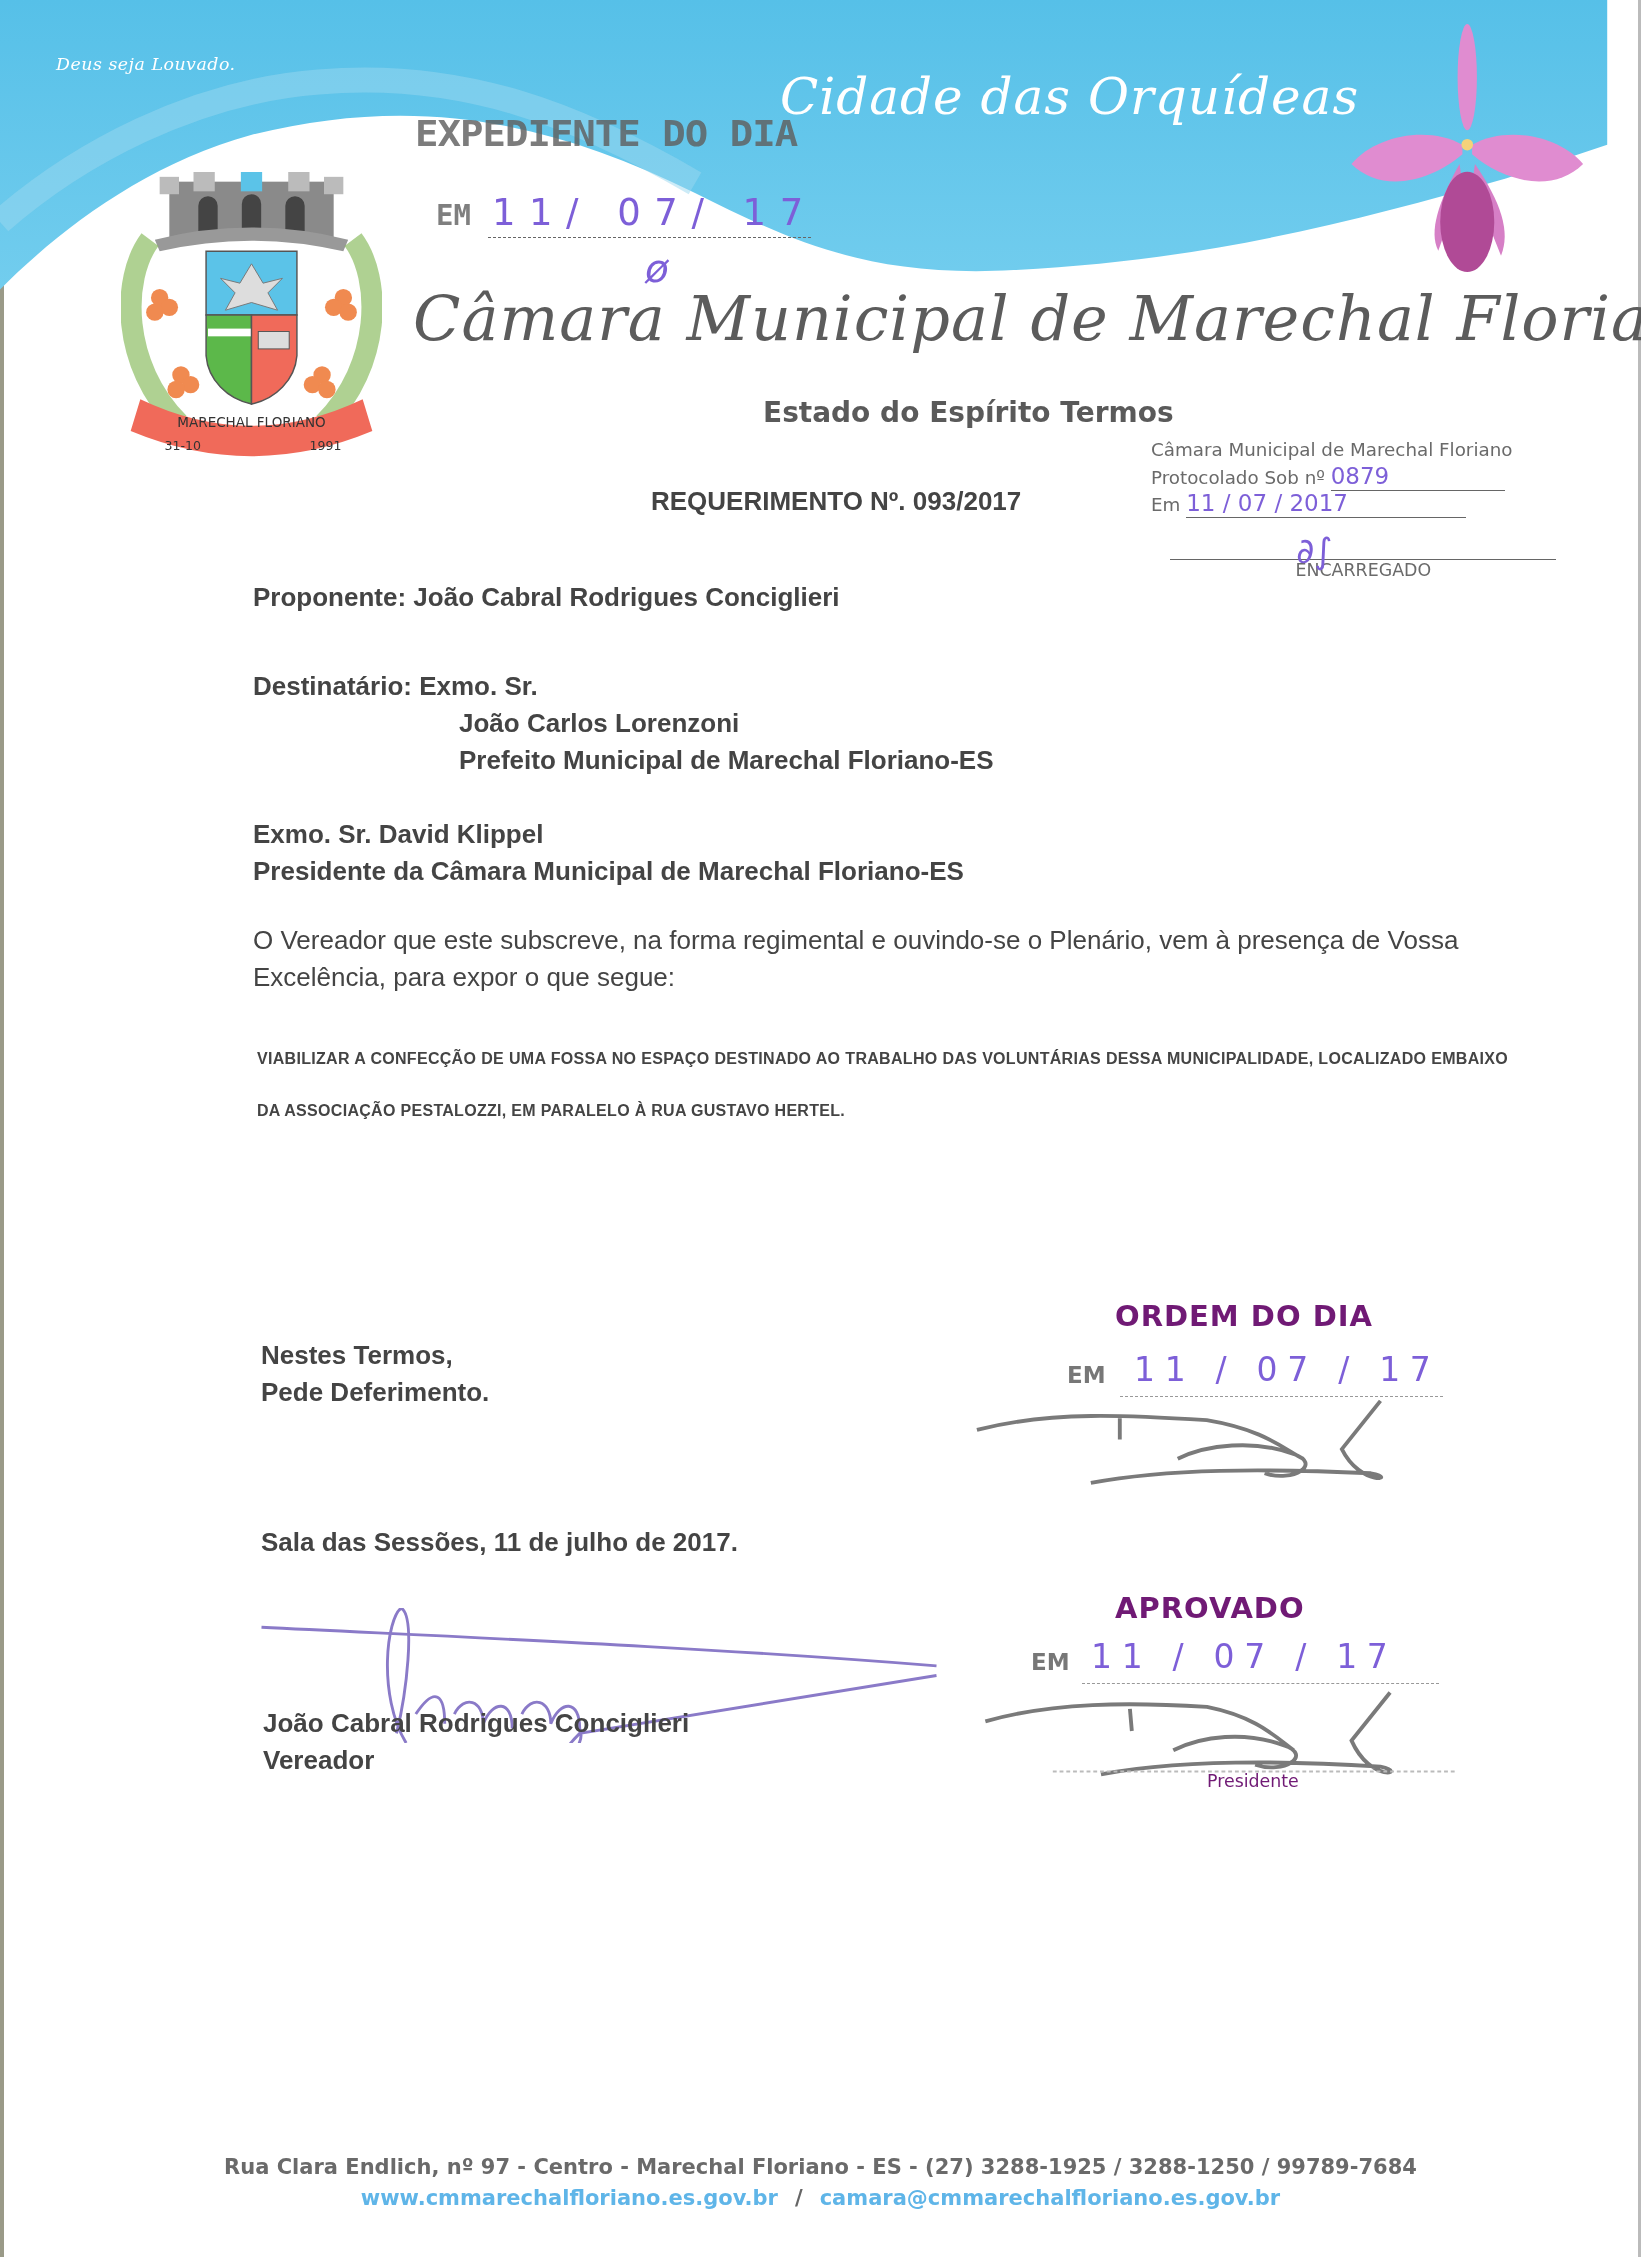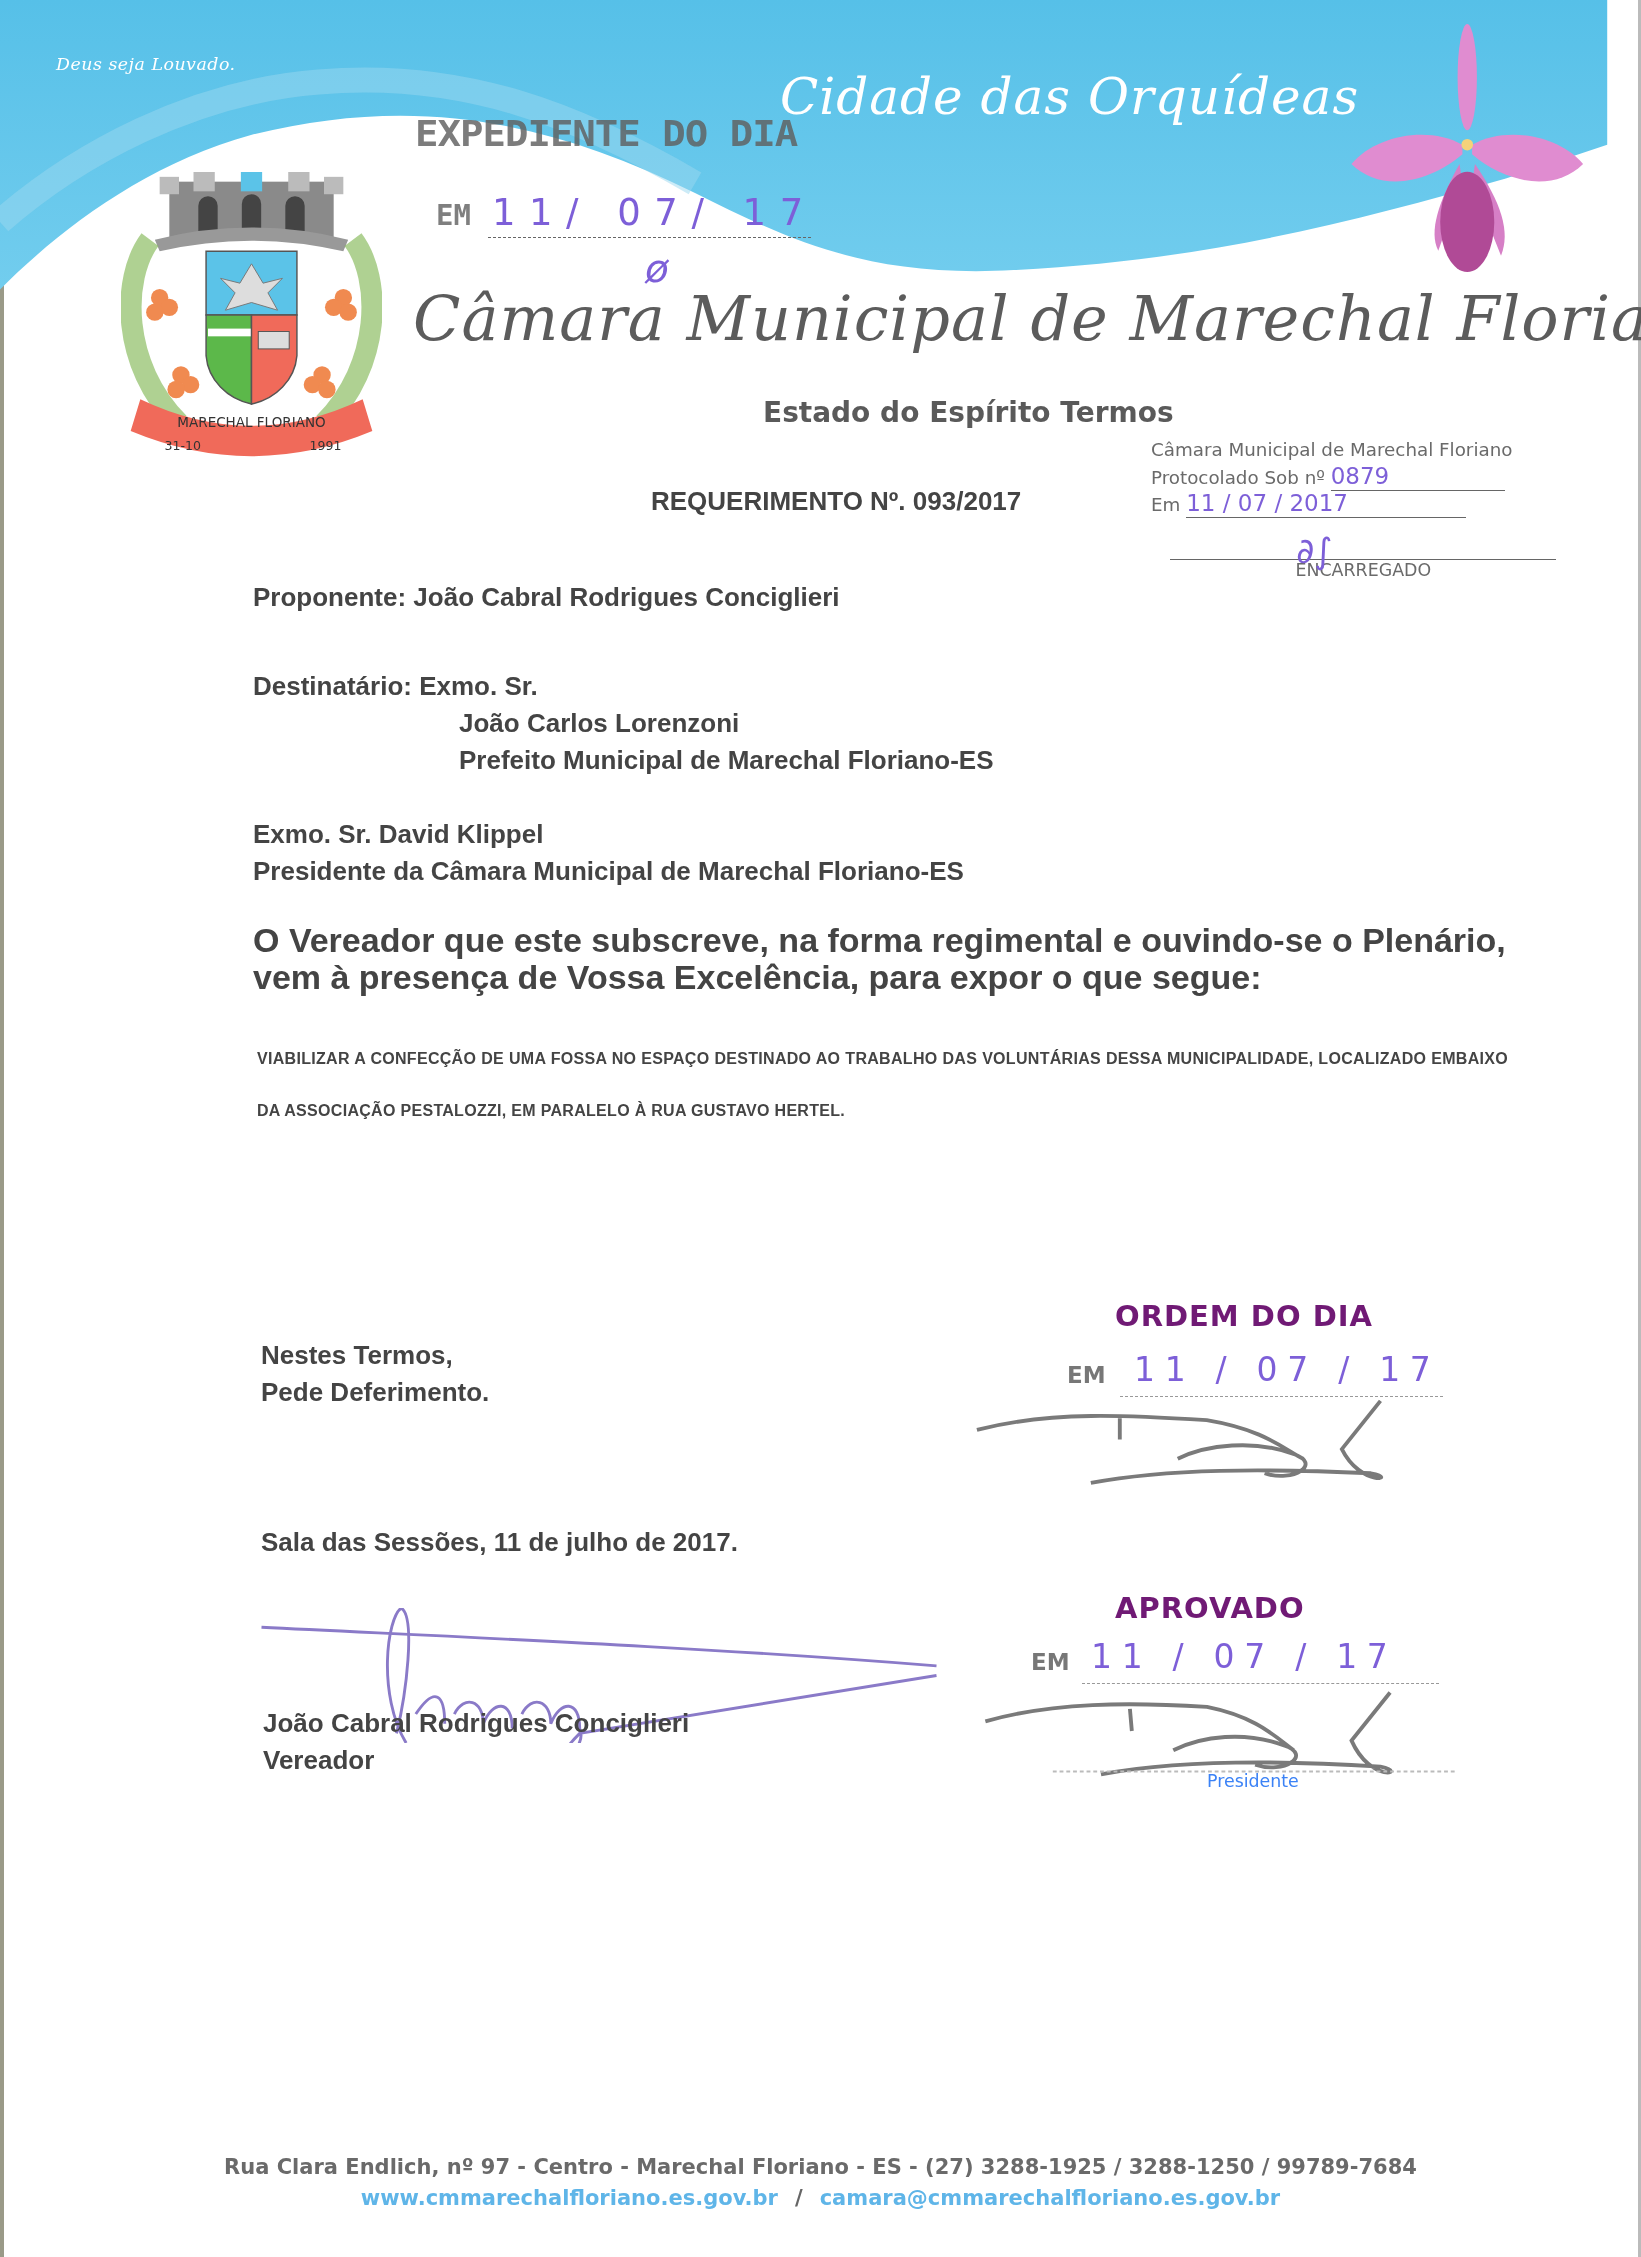--- a/index.html
+++ b/index.html
@@ -38,36 +38,36 @@
   .protocol .encarregado { text-align: center; font-size: 17.4px; margin-left: 19.3px; width: 386px; }
   .protocol .sig { position: absolute; left: 145px; top: 95px; font-size: 35px; font-style: italic; }
 
   .req-title { position: absolute; left: 651px; top: 486px; font-weight: bold; font-size: 26px; color: #444; }
 
   .body-text { position: absolute; font-weight: bold; font-size: 26px; color: #444; line-height: 37px; }
   .proponente { left: 253px; top: 579px; }
   .destinatario { left: 253px; top: 668px; }
   .dest-indent { padding-left: 206px; }
   .president { left: 253px; top: 816px; }
-  .intro { left: 253px; top: 922px; width: 1255px; font-weight: bold; font-size: 34px; color: #444; }
+  .intro { left: 253px; top: 922px; width: 1255px; font-weight: normal; font-size: 26px; color: #444; }
   .request { left: 257px; top: 1033px; width: 1251px; font-weight: bold; font-size: 16px; line-height: 52px; text-align: justify; color: #444; letter-spacing: 0.3px; }
 
   .closing { left: 261px; top: 1337px; }
   .session { left: 261px; top: 1524px; }
 
   
   .stamp-block { position: absolute; font-family: "DejaVu Sans", sans-serif; color: #777; }
   .stamp-title { font-weight: bold; font-size: 29px; letter-spacing: 1px; color: #701a75; }
   .stamp-em2 { font-weight: bold; font-size: 23px; color: #777; }
   .ordem { left: 975px; top: 1299px; width: 502px; }
   .aprovado { left: 956px; top: 1591px; width: 502px; }
   .stamp-date { position: absolute; font-size: 33px; letter-spacing: 9.7px; }
   .dash-line { position: absolute; border-top: 1.9px dashed #999; }
   .scribble { position: absolute; }
-  .presidente-label { position: absolute; font-size: 17.4px; color: #3b82f6; }
+  .presidente-label { position: absolute; font-size: 17.4px; color: #701a75; }
 
   
   .author { left: 263px; top: 1705px; }
   .author-sig { position: absolute; left: 261px; top: 1608px; width: 676px; height: 135px; }
 
   
   .footer { position: absolute; left: 0; width: 1641px; text-align: center; font-family: "DejaVu Sans", sans-serif; }
   .footer-addr { top: 2155px; font-size: 21px; font-weight: bold; color: #6a6a6a; }
   .footer-web { top: 2186px; font-size: 21px; font-weight: bold; color: #5fb5e8; }
   .footer-web .sep { color: #666; padding: 0 9.7px; }

